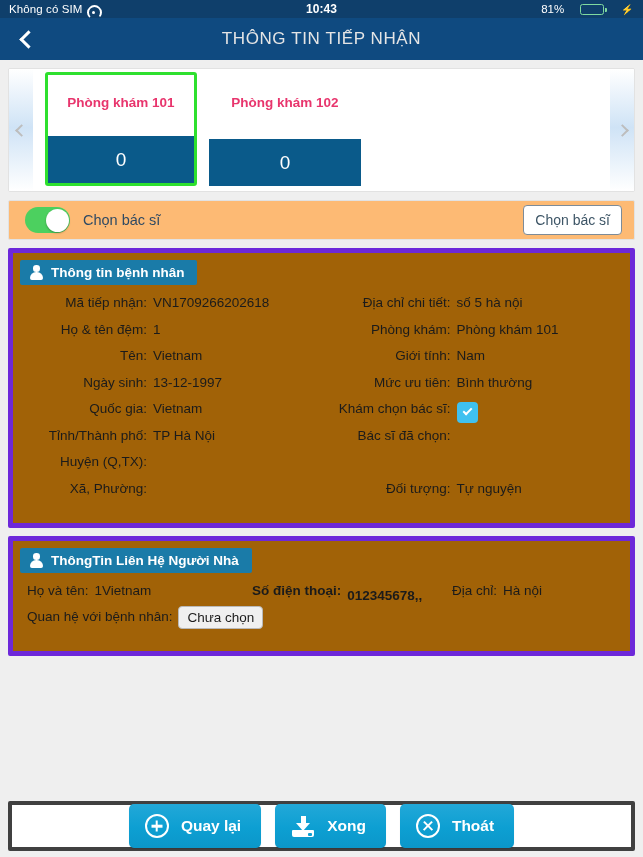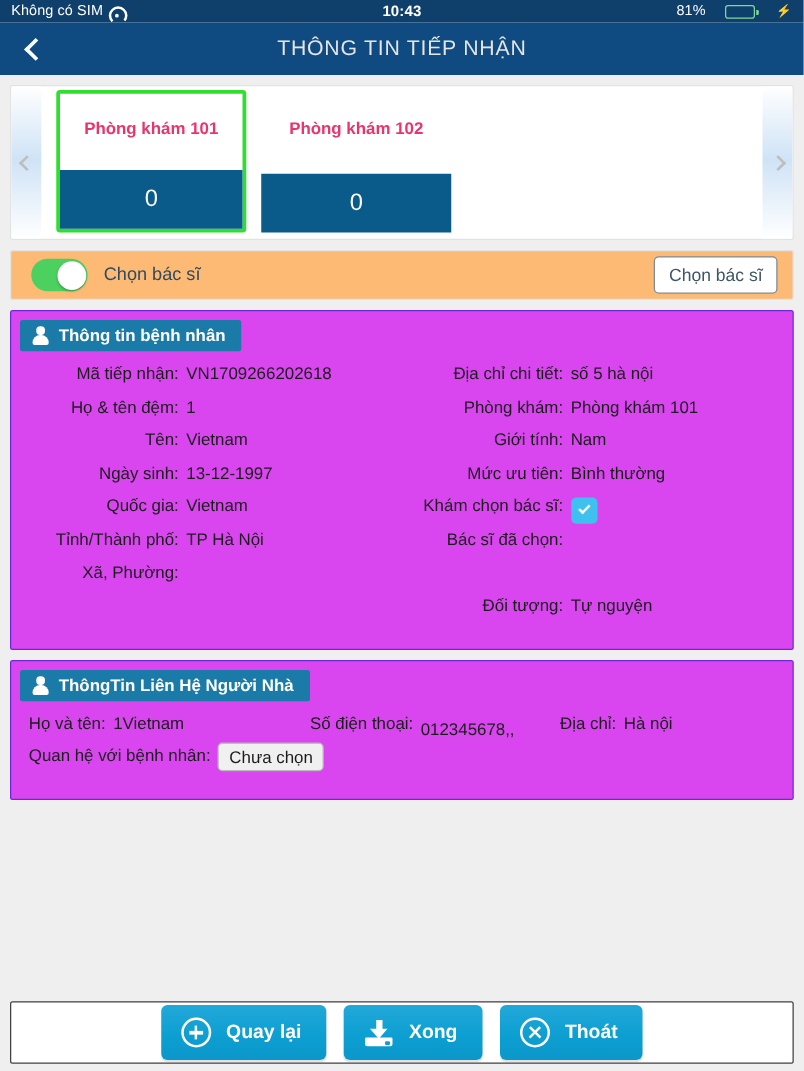--- a/index.html
+++ b/index.html
@@ -194,22 +194,22 @@
     color: #3d5566;
     font-size: 14px;
     padding: 6px 11px;
     cursor: pointer;
     font-family: "Liberation Sans", sans-serif;
   }
 
   
   .card {
     margin: 8px 8px 0 8px;
-    background: #d946ef;
-    border: 1px solid #6d28d9;
+    background: #a16207;
+    border: 5px solid #6d28d9;
     border-radius: 2px;
     position: relative;
   }
   .sec-badge {
     display: inline-flex;
     align-items: center;
     gap: 8px;
     background: #1a7ba8;
     color: #ffffff;
     font-size: 13.5px;
@@ -285,41 +285,41 @@
   .crow {
     display: flex;
     align-items: flex-start;
     font-size: 13.5px;
     color: #1b1b1b;
     min-height: 26px;
   }
   .cfield { display: flex; align-items: flex-start; }
   .cfield .lab { margin-right: 6px; }
   .c-name { width: 225px; flex: 0 0 225px; }
-  .c-phone { width: 200px; flex: 0 0 200px; }
+  .c-phone { width: 200px; flex: 0 0 200px; font-weight: bold; }
   .phone-val { display: flex; flex-direction: row; line-height: 1.95; }
   .chua-chon-btn {
     border: 1px solid #b9b9b9;
     background: #f0f0f0;
     border-radius: 4px;
     font-size: 13.5px;
     color: #1b1b1b;
     padding: 3px 8px;
     cursor: pointer;
     font-family: "Liberation Sans", sans-serif;
     margin-top: -3px;
   }
 
   
   .footer {
     position: absolute;
     left: 8px; right: 8px; bottom: 6px;
     height: 50px;
     background: #ffffff;
-    border: 1px solid #404040;
+    border: 4px solid #404040;
     border-radius: 2px;
     display: flex;
     align-items: center;
     justify-content: center;
     gap: 14px;
   }
   .act-btn {
     background: linear-gradient(to bottom, #22a8d8 0%, #0d9fd2 55%, #0b97c9 100%);
     border: none;
     border-radius: 5px;
@@ -450,20 +450,24 @@
         <span class="flabel">Ngày sinh:</span>
         <span class="fval">13-12-1997</span>
       </div>
       <div class="frow">
         <span class="flabel">Quốc gia:</span>
         <span class="fval">Vietnam</span>
       </div>
       <div class="frow">
         <span class="flabel">Tỉnh/Thành phố:</span>
         <span class="fval">TP Hà Nội</span>
+      </div>
+      <div class="frow">
+        <span class="flabel">Huyện (Q,TX):</span>
+        <span class="fval empty"></span>
       </div>
       <div class="frow">
         <span class="flabel">Xã, Phường:</span>
         <span class="fval empty"></span>
       </div>
     </div>
 
     <div class="col right">
       <div class="frow">
         <span class="flabel">Địa chỉ chi tiết:</span>

